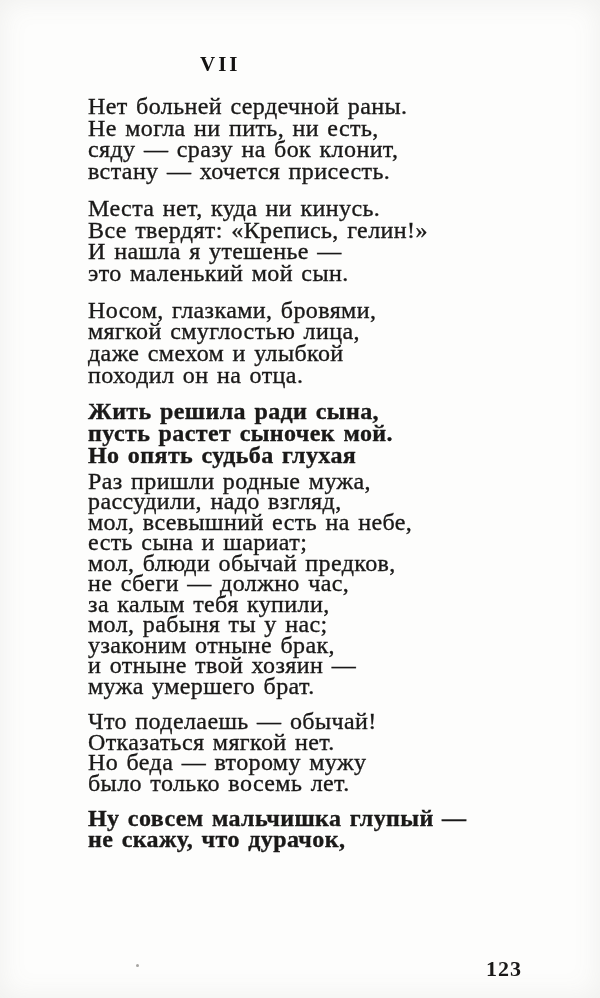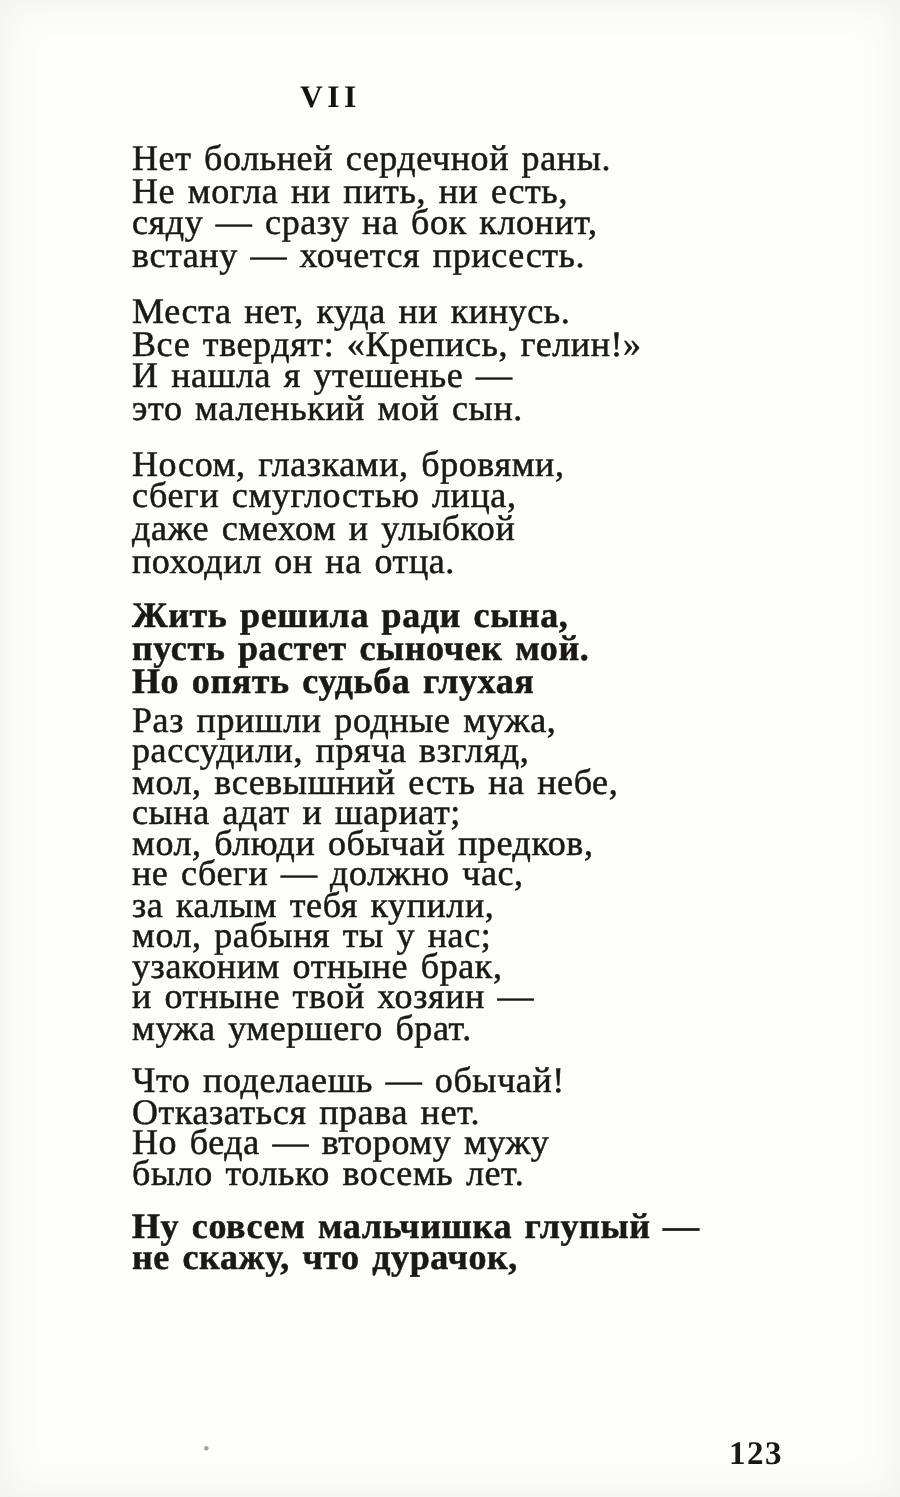--- a/index.html
+++ b/index.html
@@ -99,47 +99,47 @@
           <div class="line">встану — хочется присесть.</div>
         </div>
         <div class="stanza">
           <div class="line">Места нет, куда ни кинусь.</div>
           <div class="line">Все твердят: «Крепись, гелин!»</div>
           <div class="line">И нашла я утешенье —</div>
           <div class="line">это маленький мой сын.</div>
         </div>
         <div class="stanza">
           <div class="line">Носом, глазками, бровями,</div>
-          <div class="line">сбеги смуглостью лица,</div>
+          <div class="line">мягкой смуглостью лица,</div>
           <div class="line">даже смехом и улыбкой</div>
           <div class="line">походил он на отца.</div>
         </div>
         <div class="stanza">
           <div class="line">Жить решила ради сына,</div>
           <div class="line">пусть растет сыночек мой.</div>
           <div class="line">Но опять судьба глухая</div>
         </div>
       </section>
       <section class="poem-section">
         <div class="stanza">
           <div class="line">Раз пришли родные мужа,</div>
-          <div class="line">рассудили, пряча взгляд,</div>
+          <div class="line">рассудили, надо взгляд,</div>
           <div class="line">мол, всевышний есть на небе,</div>
-          <div class="line">сына адат и шариат;</div>
+          <div class="line">есть сына и шариат;</div>
           <div class="line">мол, блюди обычай предков,</div>
           <div class="line">не сбеги — должно час,</div>
           <div class="line">за калым тебя купили,</div>
           <div class="line">мол, рабыня ты у нас;</div>
           <div class="line">узаконим отныне брак,</div>
           <div class="line">и отныне твой хозяин —</div>
           <div class="line">мужа умершего брат.</div>
         </div>
         <div class="stanza">
           <div class="line">Что поделаешь — обычай!</div>
-          <div class="line">Отказаться права нет.</div>
+          <div class="line">Отказаться мягкой нет.</div>
           <div class="line">Но беда — второму мужу</div>
           <div class="line">было только восемь лет.</div>
         </div>
         <div class="stanza">
           <div class="line">Ну совсем мальчишка глупый —</div>
           <div class="line">не скажу, что дурачок,</div>
         </div>
       </section>
     </div>
   <div class="page-number">123</div>

